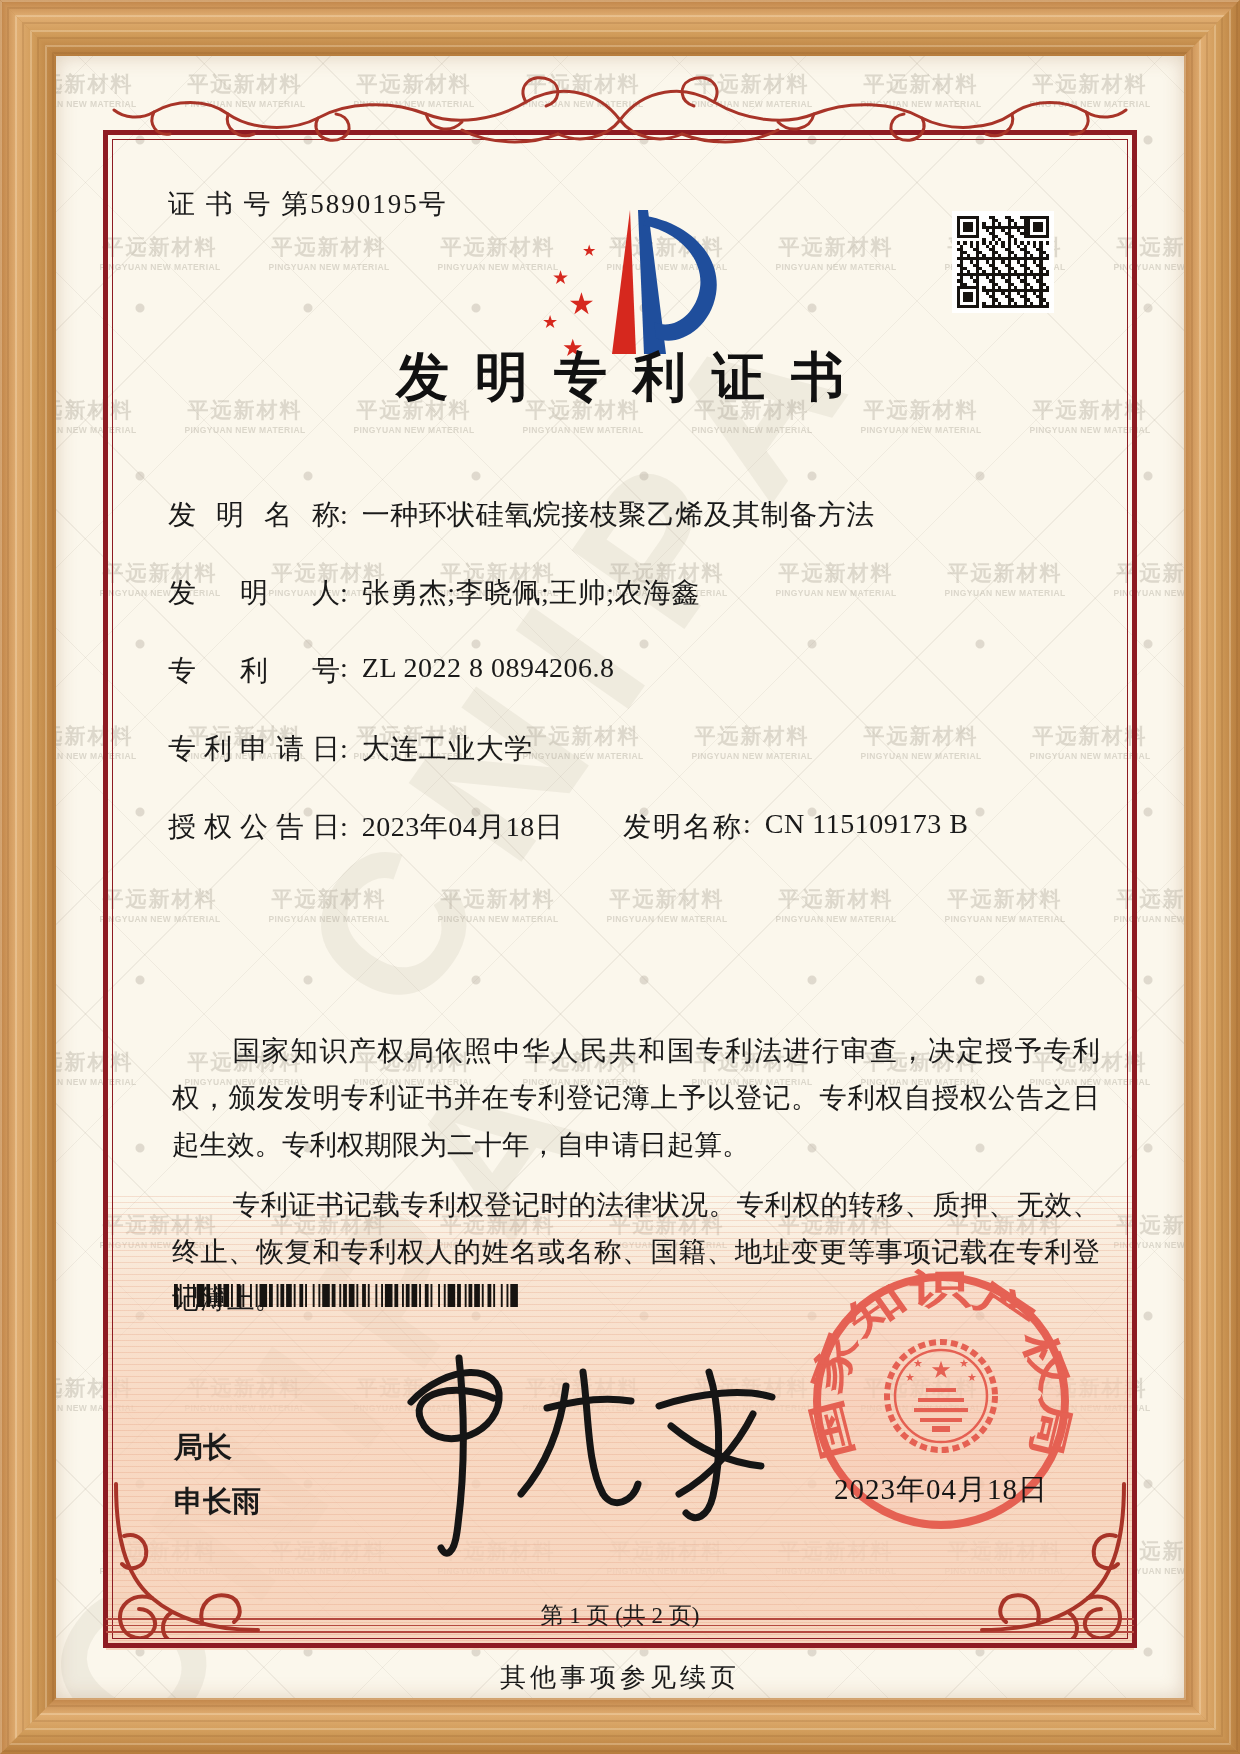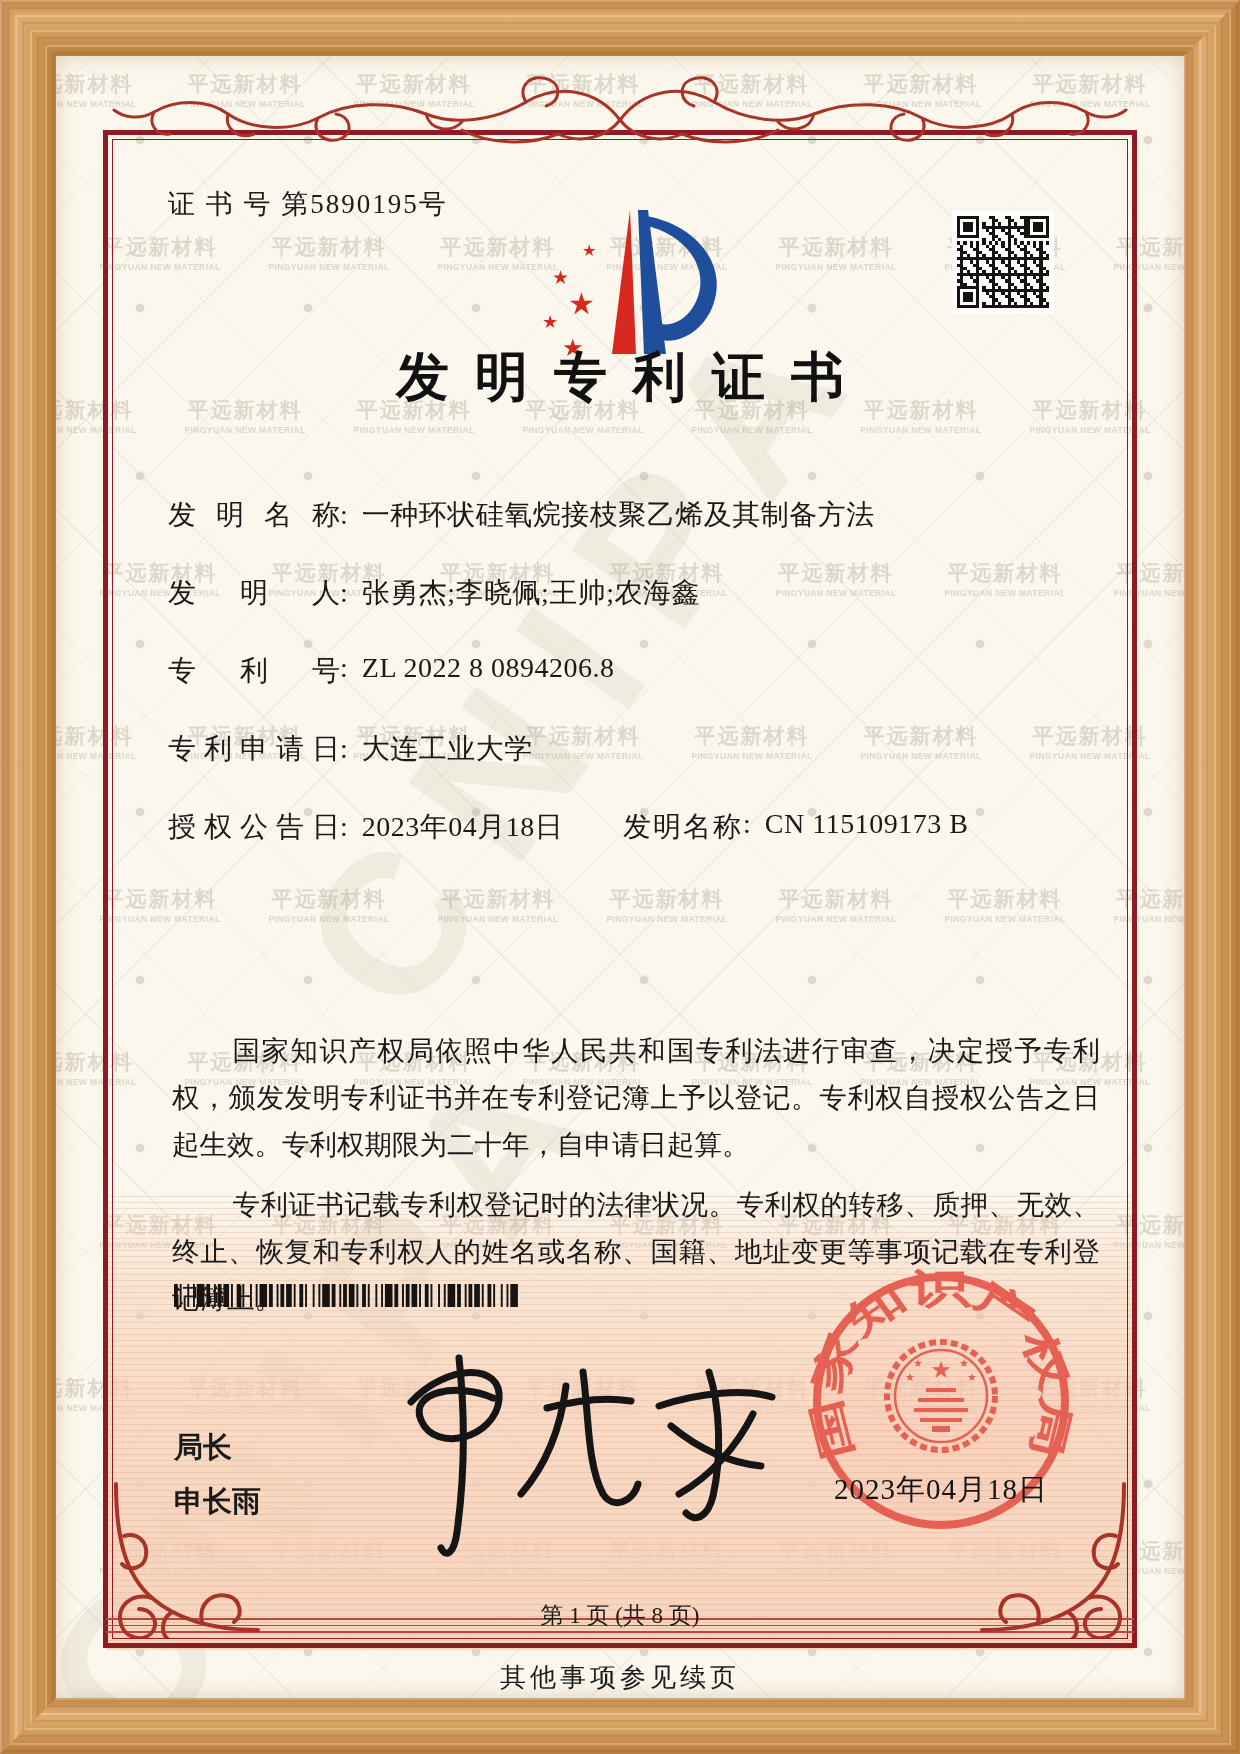--- a/index.html
+++ b/index.html
@@ -1016,16 +1016,16 @@
         <text x="110" y="99" font-size="11" text-anchor="middle" stroke="none">★</text>
         <text x="156" y="99" font-size="11" text-anchor="middle" stroke="none">★</text>
         <text x="102" y="113" font-size="11" text-anchor="middle" stroke="none">★</text>
         <text x="164" y="113" font-size="11" text-anchor="middle" stroke="none">★</text>
         <path d="M118,122 h30 M110,132 h46 M106,142 h54 M112,152 h42" fill="none" stroke-width="4"></path>
         <rect x="124" y="158" width="18" height="6" stroke="none"></rect>
       </g>
     </svg>
     <div class="seal-date">2023年04月18日</div>
 
-    <div class="page-indicator">第 1 页 (共 8 页)</div>
+    <div class="page-indicator">第 1 页 (共 2 页)</div>
     <div class="footer-note">其他事项参见续页</div>
   </div>
 </div>
 
 </body></html>

